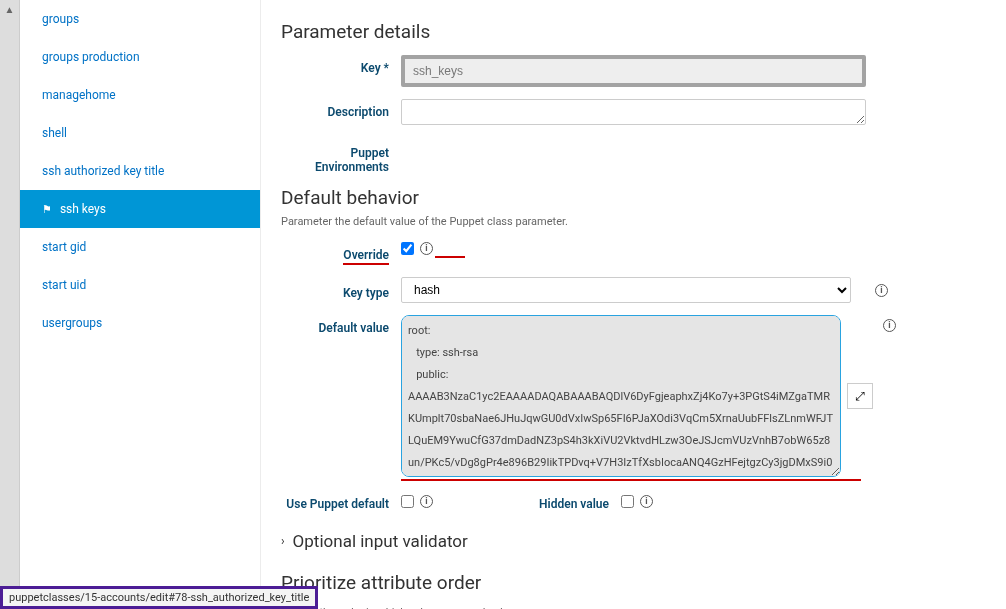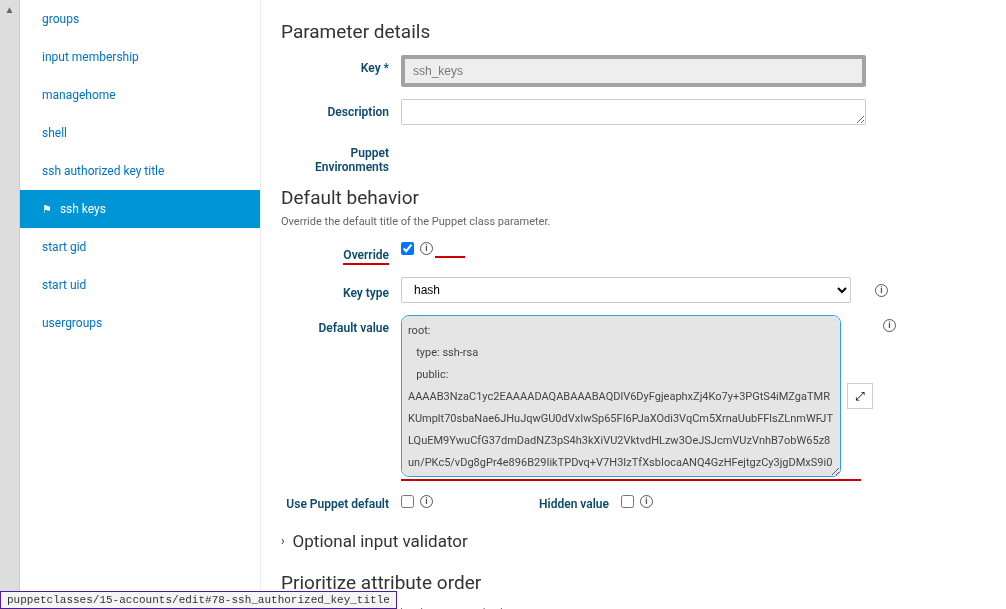--- a/index.html
+++ b/index.html
@@ -39,37 +39,37 @@
 .two-col .col { display: flex; align-items: center; }
 .two-col .col .form-label { width: 120px; }
 
 .collapsible { display: flex; align-items: center; cursor: pointer; margin: 20px 0; }
 .collapsible .chev { margin-right: 8px; font-size: 12px; color: #333; }
 .collapsible .title { font-size: 17px; font-weight: 400; color: #333; }
 
 .info-note { font-size: 11px; color: #666; margin-bottom: 12px; }
 .info-note .info-icon { border-color: #0072c6; color: #0072c6; margin-left: 0; margin-right: 4px; }
 
-.status-bar { position: absolute; bottom: 0; left: 0; background: #f4f4f4; border: 1px solid #4c1d95; padding: 2px 6px; font-size: 11px; color: #333; font-family: Liberation Mono, monospace; }
+.status-bar { position: absolute; bottom: 0; left: 0; background: #f4f4f4; border: 3px solid #4c1d95; padding: 2px 6px; font-size: 11px; color: #333; }
 </style>
 </head>
 <body>
 
 <div class="container">
 
   <div class="left-rail">
     <span class="arrow">▲</span>
   </div>
 
   <div class="sidebar">
     <div class="sidebar-item plain">
         <span>groups</span>
       </div>
     <div class="sidebar-item plain">
-        <span>input membership</span>
+        <span>groups production</span>
       </div>
     <div class="sidebar-item plain">
         <span>managehome</span>
       </div>
     <div class="sidebar-item plain">
         <span>shell</span>
       </div>
     <div class="sidebar-item plain">
         <span>ssh authorized key title</span>
       </div>
@@ -104,21 +104,21 @@
       <div class="form-control">
         <textarea class="textarea-desc" style=""></textarea>
       </div>
     </div>
 
     <div class="form-row">
       <div class="form-label">Puppet Environments</div>
     </div>
 
     <h2>Default behavior</h2>
-    <p class="sub-text">Override the default title of the Puppet class parameter.</p>
+    <p class="sub-text">Parameter the default value of the Puppet class parameter.</p>
 
     <div class="form-row">
       <div class="form-label"><span class="red-underline">Override</span></div>
       <div class="form-control checkbox-row">
         <input type="checkbox" checked="" style="">
         <span class="info-icon">i</span>
         <span style="border-bottom:2px solid #cc0000; width:30px; margin-left:2px; height:1px; position:relative; top:8px;"></span>
       </div>
     </div>
 

